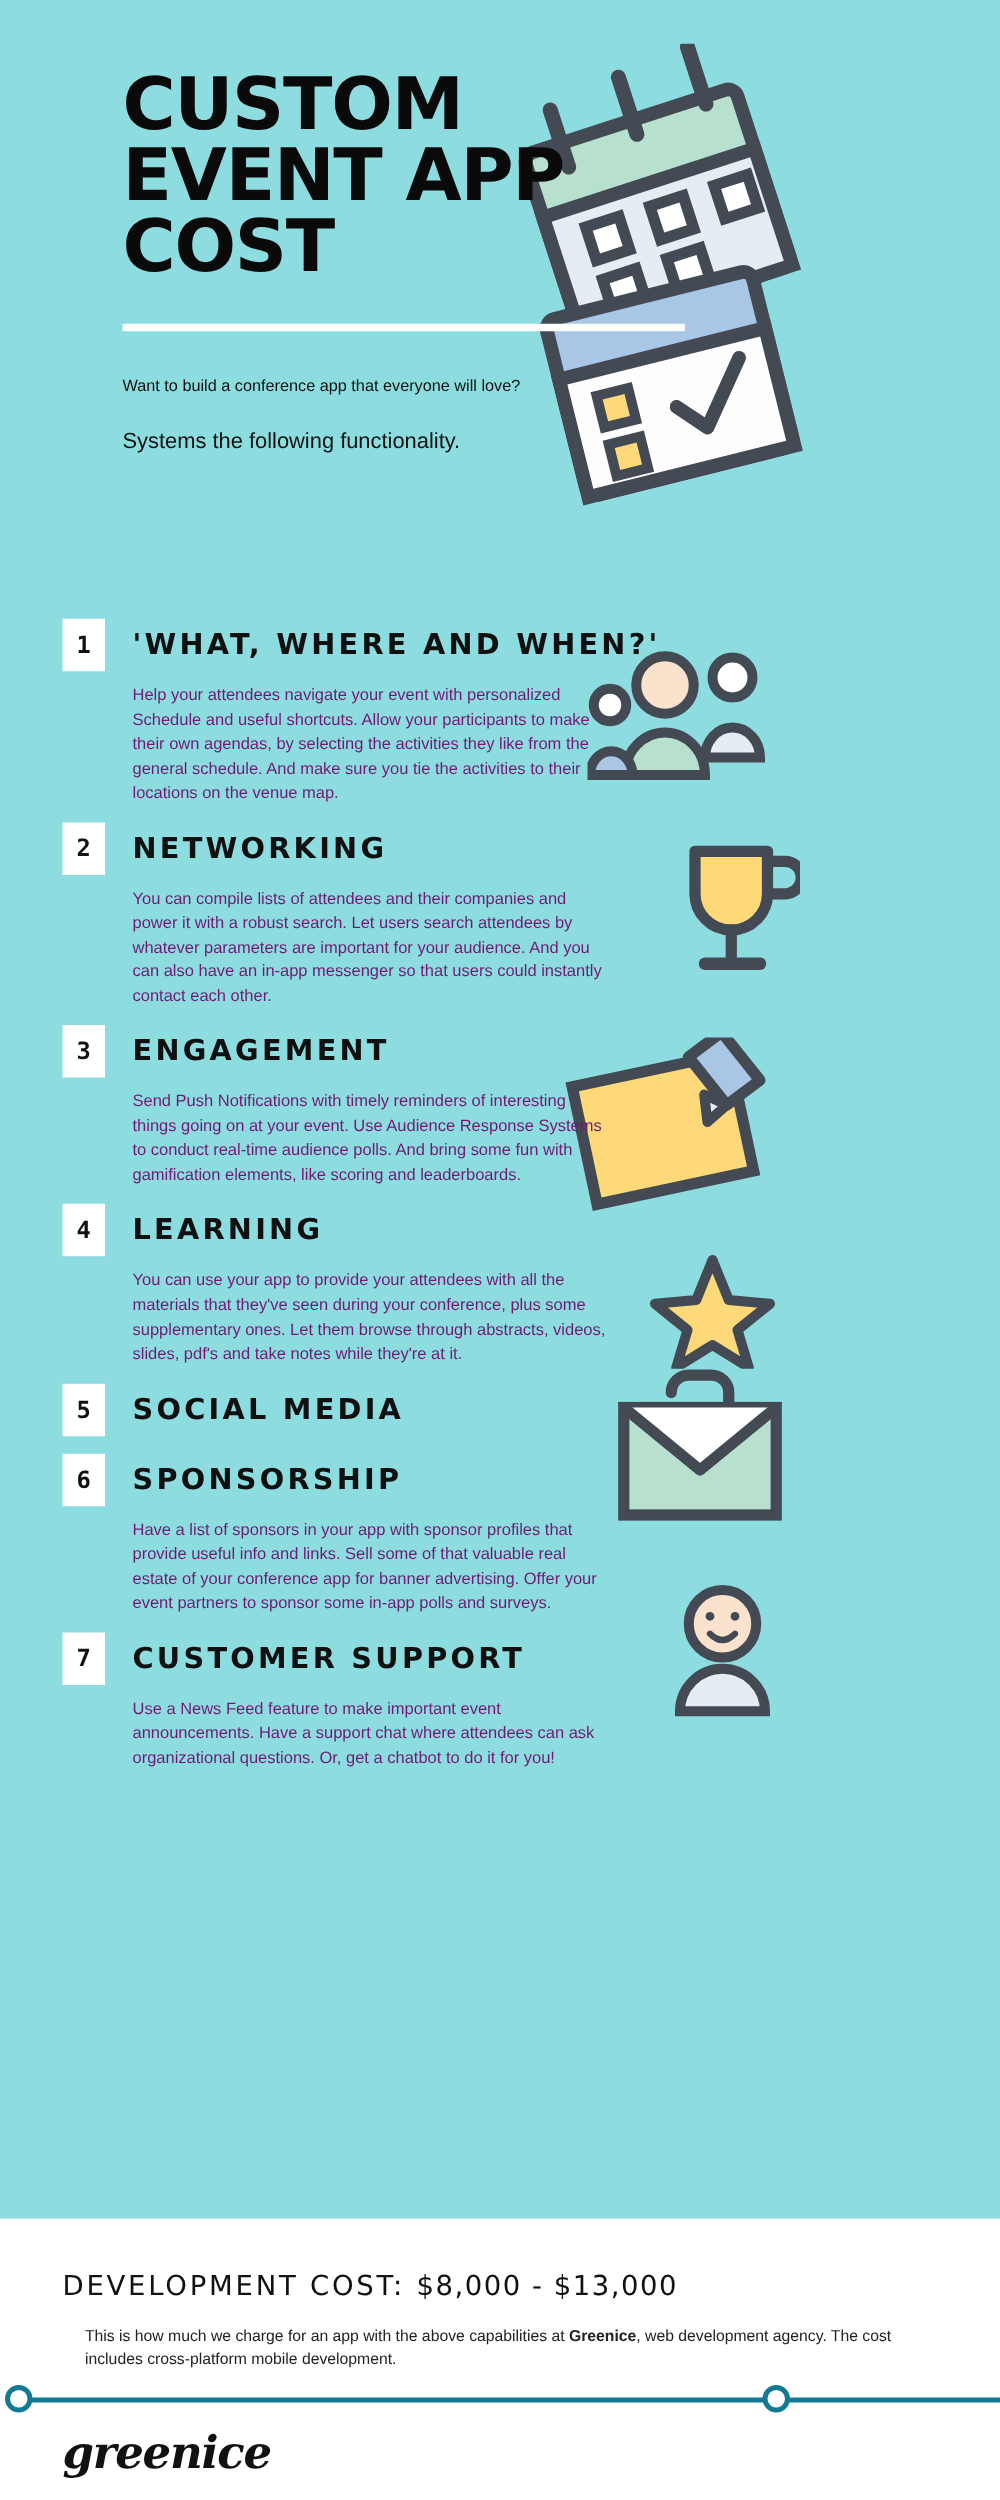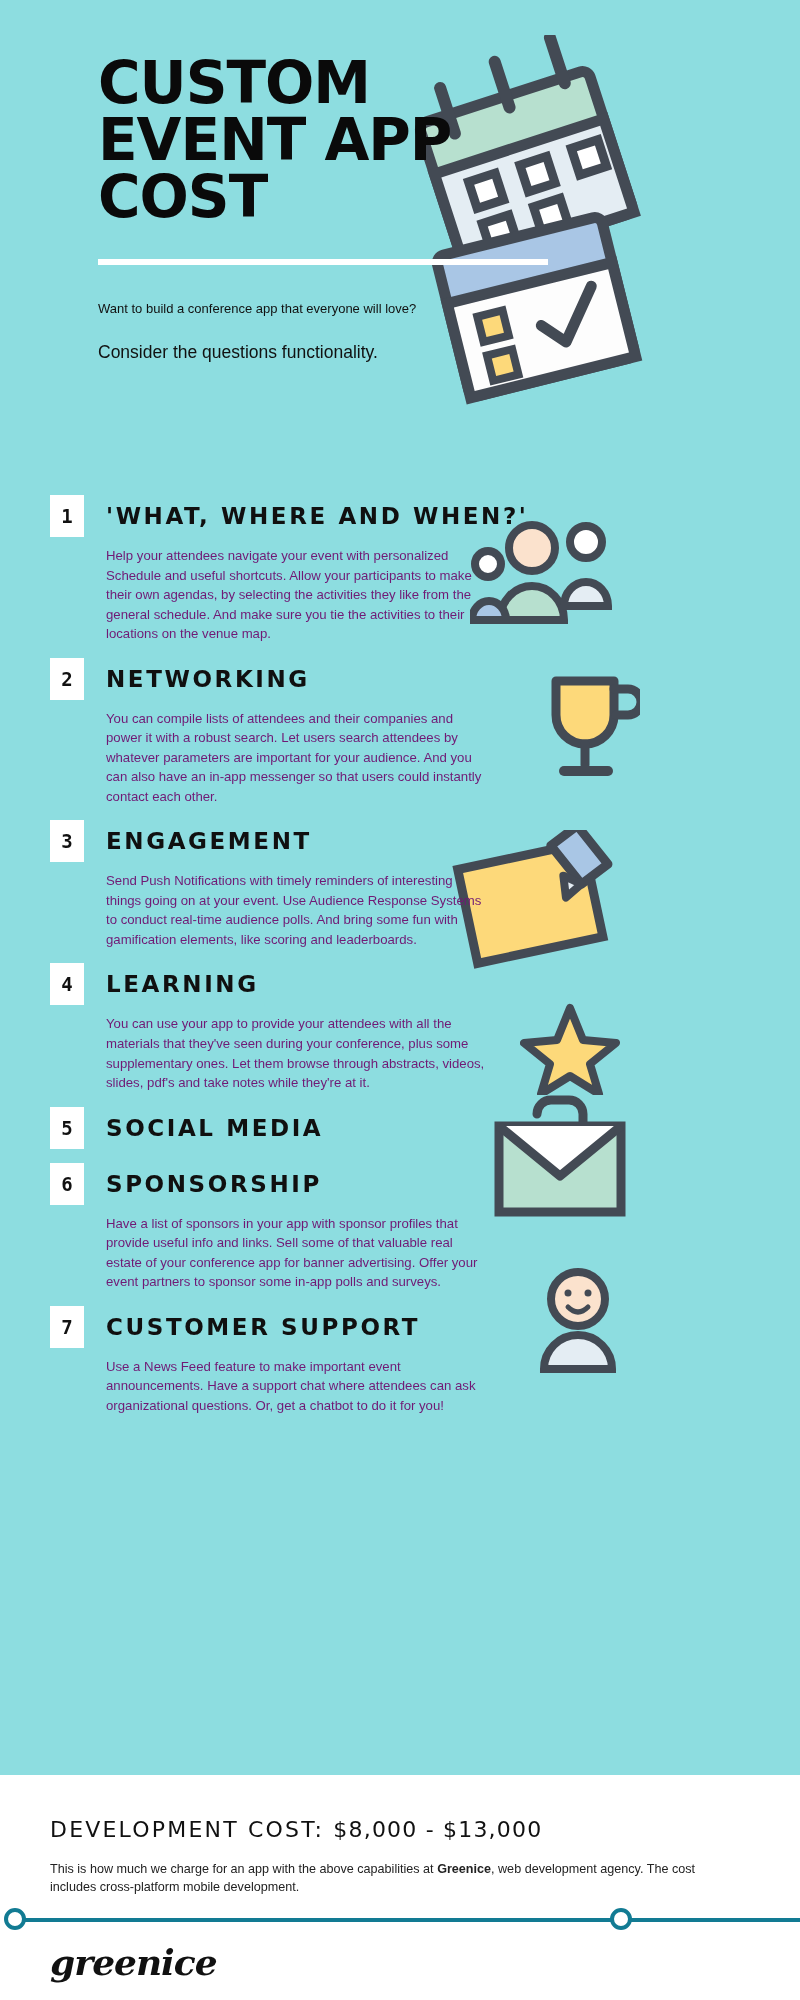--- a/index.html
+++ b/index.html
@@ -118,21 +118,21 @@
     font-family: "DejaVu Sans", sans-serif;
     font-weight: normal;
     font-size: 22px;
     letter-spacing: 2.2px;
     color: #111;
     white-space: nowrap;
   }
   .cost-price { letter-spacing: 1.2px; }
   .cost-note {
     position: absolute;
-    left: 50px; top: 86px;
+    left: 68px; top: 86px;
     width: 660px;
     font-size: 12.6px;
     line-height: 1.42;
     color: #222;
   }
   .cost-note b { font-weight: bold; }
   .divider-wrap {
     position: absolute;
     left: 0; top: 133px;
     width: 800px; height: 24px;
@@ -259,21 +259,21 @@
   </div>
 
   <div class="header">
     <h1 class="title">
       <div>CUSTOM</div>
       <div>EVENT APP</div>
       <div>COST</div>
     </h1>
     <div class="rule"></div>
     <p class="intro">Want to build a conference app that everyone will love?</p>
-    <p class="intro2">Consider the questions functionality.</p>
+    <p class="intro2">Systems the following functionality.</p>
   </div>
 
   <div class="items">
 
     <div class="item">
       <div class="item-head">
         <div class="num-box">
           <span class="num">1</span>
         </div>
         <div class="item-title">'WHAT, WHERE AND WHEN?'</div>

